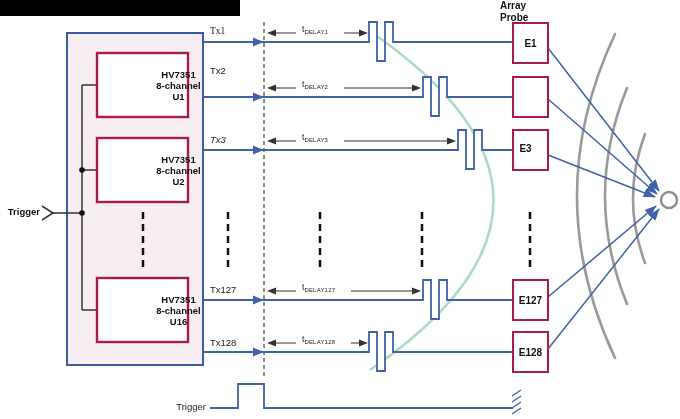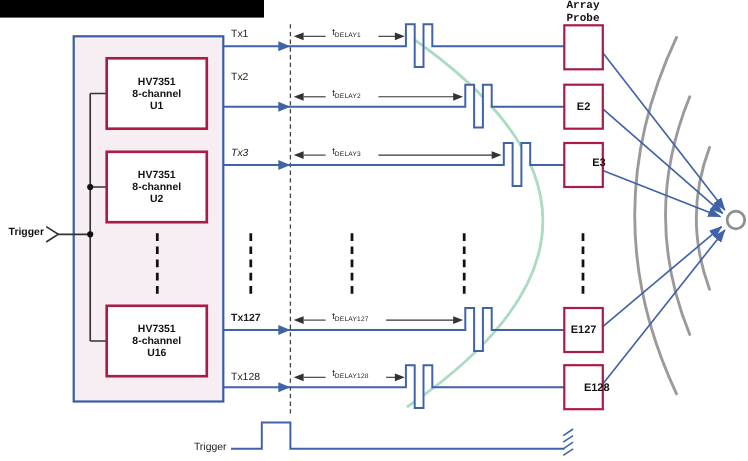--- a/index.html
+++ b/index.html
@@ -7,29 +7,29 @@
     position:relative;width:680px;height:419px;background:#ffffff;overflow:hidden;
     font-family:"Liberation Sans", sans-serif;color:#1f1f1f;
   }
   .stage svg{position:absolute;left:0;top:0;}
   .lbl{position:absolute;white-space:nowrap;}
   .tx-label{font-size:9.5px;color:#222;}
   .tdelay{font-size:8.5px;color:#222;}
   .tdelay sub{font-size:6px;letter-spacing:0.2px;vertical-align:-2px;}
   .chip-text{
     position:absolute;display:flex;flex-direction:column;align-items:center;justify-content:center;
-    font-weight:bold;font-size:9.5px;line-height:11px;color:#111;text-align:center;
+    font-weight:bold;font-size:9.5px;line-height:11px;color:#111;text-align:center;padding-left:36px;
   }
   .elem-text{
     position:absolute;display:flex;align-items:center;justify-content:center;
     font-weight:bold;font-size:10px;color:#111;
   }
   .probe-label{
-    position:absolute;left:500px;top:0px;width:60px;text-align:center;
-    font-weight:bold;font-size:10px;line-height:11.5px;color:#111;font-family:Liberation Mono, monospace;
+    position:absolute;left:500px;top:0px;width:60px;
+    font-weight:bold;font-size:10px;line-height:11.5px;color:#111;
   }
   .trigger-in{position:absolute;left:0;top:206px;width:40px;text-align:right;font-weight:bold;font-size:9.5px;color:#111;}
   .trigger-bottom{position:absolute;left:168px;top:401px;width:38px;text-align:right;font-size:9.5px;color:#222;}
 </style>
 </head>
 <body>
 
 <div class="stage">
 
   <svg width="680" height="419" viewBox="0 0 680 419">
@@ -142,32 +142,32 @@
     <span>HV7351</span>
     <span>8-channel</span>
     <span>U2</span>
   </div>
   <div class="chip-text" style="left:97px;top:278px;width:91px;height:64px;">
     <span>HV7351</span>
     <span>8-channel</span>
     <span>U16</span>
   </div>
 
-  <div class="lbl tx-label" style="left:210px;top:26px;">Tx1</div>
+  <div class="lbl tx-label" style="left:210px;top:26px;font-family:Liberation Serif, serif;">Tx1</div>
   <div class="lbl tx-label" style="left:210px;top:65px;">Tx2</div>
   <div class="lbl tx-label" style="left:210px;top:134px;font-style:italic;">Tx3</div>
-  <div class="lbl tx-label" style="left:210px;top:284px;font-weight:bold;">Tx127</div>
+  <div class="lbl tx-label" style="left:210px;top:284px;">Tx127</div>
   <div class="lbl tx-label" style="left:210px;top:337px;">Tx128</div>
 
   <div class="lbl tdelay" style="left:302px;top:24px;"><span>t</span><sub>DELAY1</sub></div>
   <div class="lbl tdelay" style="left:302px;top:79px;"><span>t</span><sub>DELAY2</sub></div>
   <div class="lbl tdelay" style="left:302px;top:132px;"><span>t</span><sub>DELAY3</sub></div>
   <div class="lbl tdelay" style="left:302px;top:282px;"><span>t</span><sub>DELAY127</sub></div>
   <div class="lbl tdelay" style="left:302px;top:334px;"><span>t</span><sub>DELAY128</sub></div>
 
-  <div class="elem-text" style="left:513px;top:77px;width:35px;height:40px;">E2</div>
-  <div class="elem-text" style="left:527px;top:130px;width:35px;height:36px;">E3</div>
+  <div class="elem-text" style="left:513px;top:23px;width:35px;height:40px;">E1</div>
+  <div class="elem-text" style="left:508px;top:130px;width:35px;height:36px;">E3</div>
   <div class="elem-text" style="left:513px;top:280px;width:35px;height:40px;">E127</div>
-  <div class="elem-text" style="left:513px;top:332px;width:35px;height:40px;padding-left:12px;">E128</div>
+  <div class="elem-text" style="left:513px;top:332px;width:35px;height:40px;">E128</div>
 
   <div class="lbl trigger-bottom">Trigger</div>
 
 </div>
 
 </body></html>

